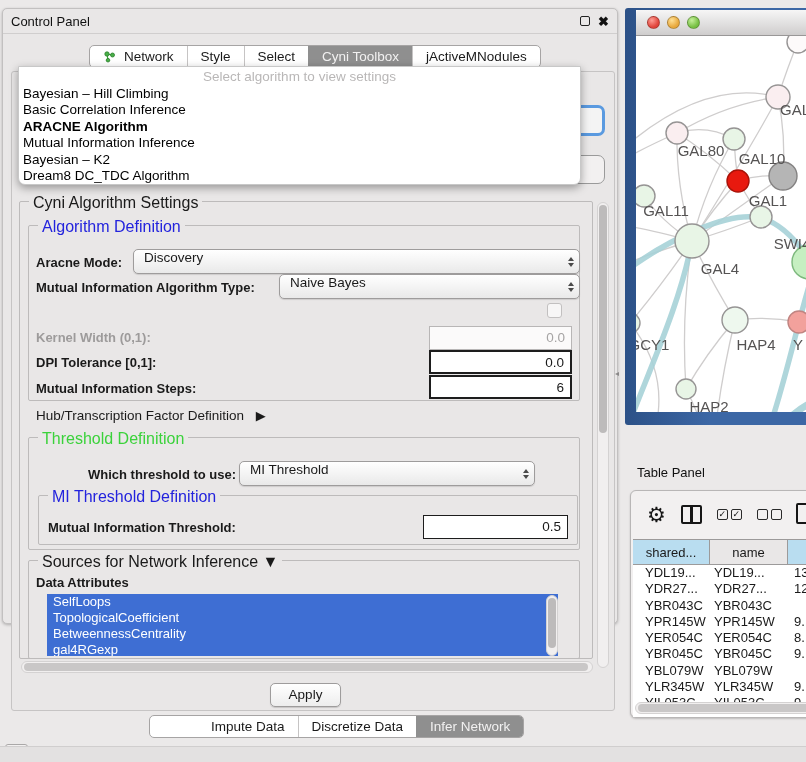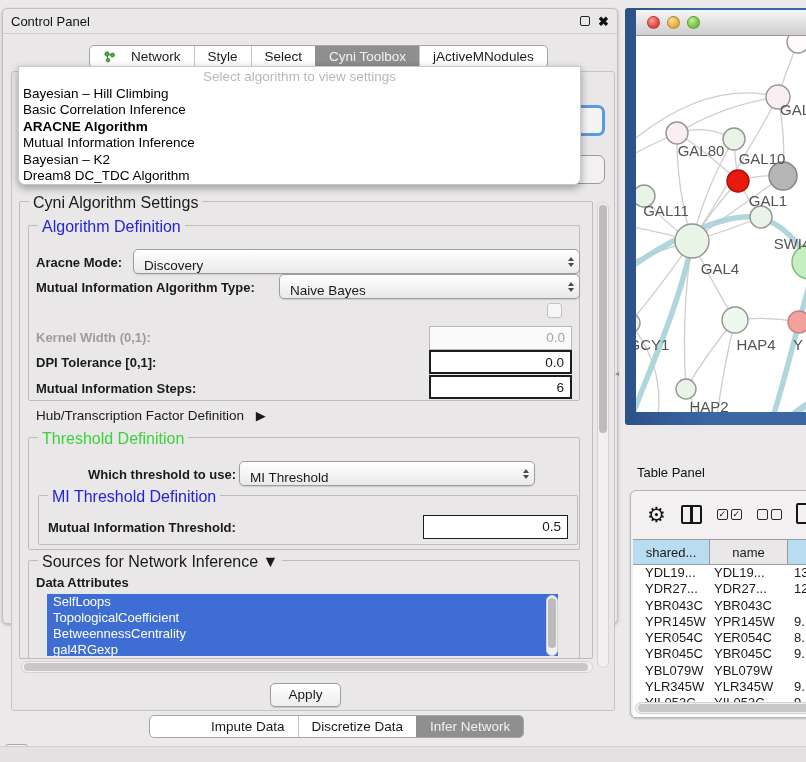--- a/index.html
+++ b/index.html
@@ -13,21 +13,21 @@
     box-shadow:0 1px 3px rgba(0,0,0,.25); }
   .cp-titlebar { position:absolute; left:0; top:0; right:0; height:25px;
     border-bottom:1px solid #d0cece; display:flex; align-items:center; padding:0 8px; }
   .cp-title { font-size:13px; color:#111; }
   .cp-controls { margin-left:auto; display:flex; gap:8px; align-items:center; }
   .float-ico { width:10px; height:10px; border:1.6px solid #222; border-radius:2px; display:inline-block; }
   .close-ico { font-size:13px; font-weight:bold; color:#111; line-height:1; }
 
   
   .seg { display:flex; background:#fff; border:1px solid #a6a4a4; border-radius:5px; overflow:hidden; height:23px; }
-  .seg .segitem { display:flex; align-items:center; gap:15px; padding:0 13px; font-size:13.5px;
+  .seg .segitem { display:flex; align-items:center; gap:8px; padding:0 13px; font-size:13.5px;
     border-left:1px solid #c6c4c4; white-space:nowrap; color:#1a1a1a; cursor:default; }
   .seg .segitem:first-child { border-left:none; }
   .seg .segitem.sel { background:#8f8f8f; color:#f2f1f1; border-left-color:#8f8f8f; }
   .top-tabs { position:absolute; left:86px; top:36px; }
   .bottom-tabs { position:absolute; left:146px; top:706px;padding-left:48px; }
 
   
   .content-panel { position:absolute; left:8px; top:62px; width:604px; height:640px;
     border:1px solid #c6c4c4; border-radius:3px; background:#e9e7e7; }
 
@@ -48,21 +48,21 @@
   .group { position:absolute; border:1px solid #bdbbbb; border-radius:2px; }
   .group > .gtitle { position:absolute; top:-8px; left:9px; background:#e9e7e7; padding:0 4px;
     font-size:16px; white-space:nowrap; }
   .gtitle.blue { color:#2323dd; }
   .gtitle.green { color:#3bd23b; }
 
   .lbl { position:absolute; font-weight:bold; font-size:13px; white-space:nowrap; }
   .dlbl { position:absolute; font-weight:bold; font-size:13px; color:#9d9b9b; white-space:nowrap; }
 
   .combo { position:absolute; height:25px; background:linear-gradient(#ffffff,#e9e9e9);
-    border:1px solid #9e9c9c; border-radius:5px; display:flex; align-items:flex-end;
+    border:1px solid #9e9c9c; border-radius:5px; display:flex; align-items:flex-start;
     box-shadow:0 1px 1px rgba(0,0,0,.12);gap:40px; }
   .combo .cval { padding-left:10px; font-size:13.5px; flex:1; }
   .combo .spin { width:17px; align-self:stretch; display:flex; flex-direction:column;
     align-items:center; justify-content:center; gap:2px; }
   .tri-up { width:0; height:0; border-left:3.5px solid transparent; border-right:3.5px solid transparent; border-bottom:4.5px solid #4a4a4a; }
   .tri-dn { width:0; height:0; border-left:3.5px solid transparent; border-right:3.5px solid transparent; border-top:4.5px solid #4a4a4a; }
 
   .tfield { position:absolute; height:24px; background:#fff; border:2px solid #1d1d1d;
     text-align:right; padding:3px 6px 0 0; font-size:13.5px; }
   .tfield.disabled { border:1px solid #b8b6b6; background:#fbfafa; color:#a6a4a4; }

